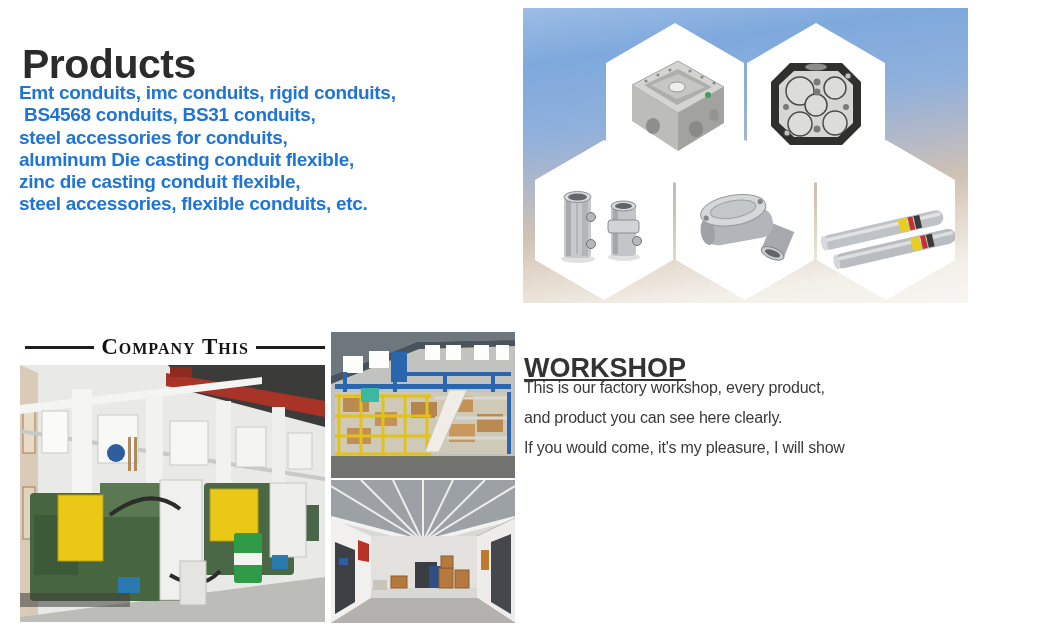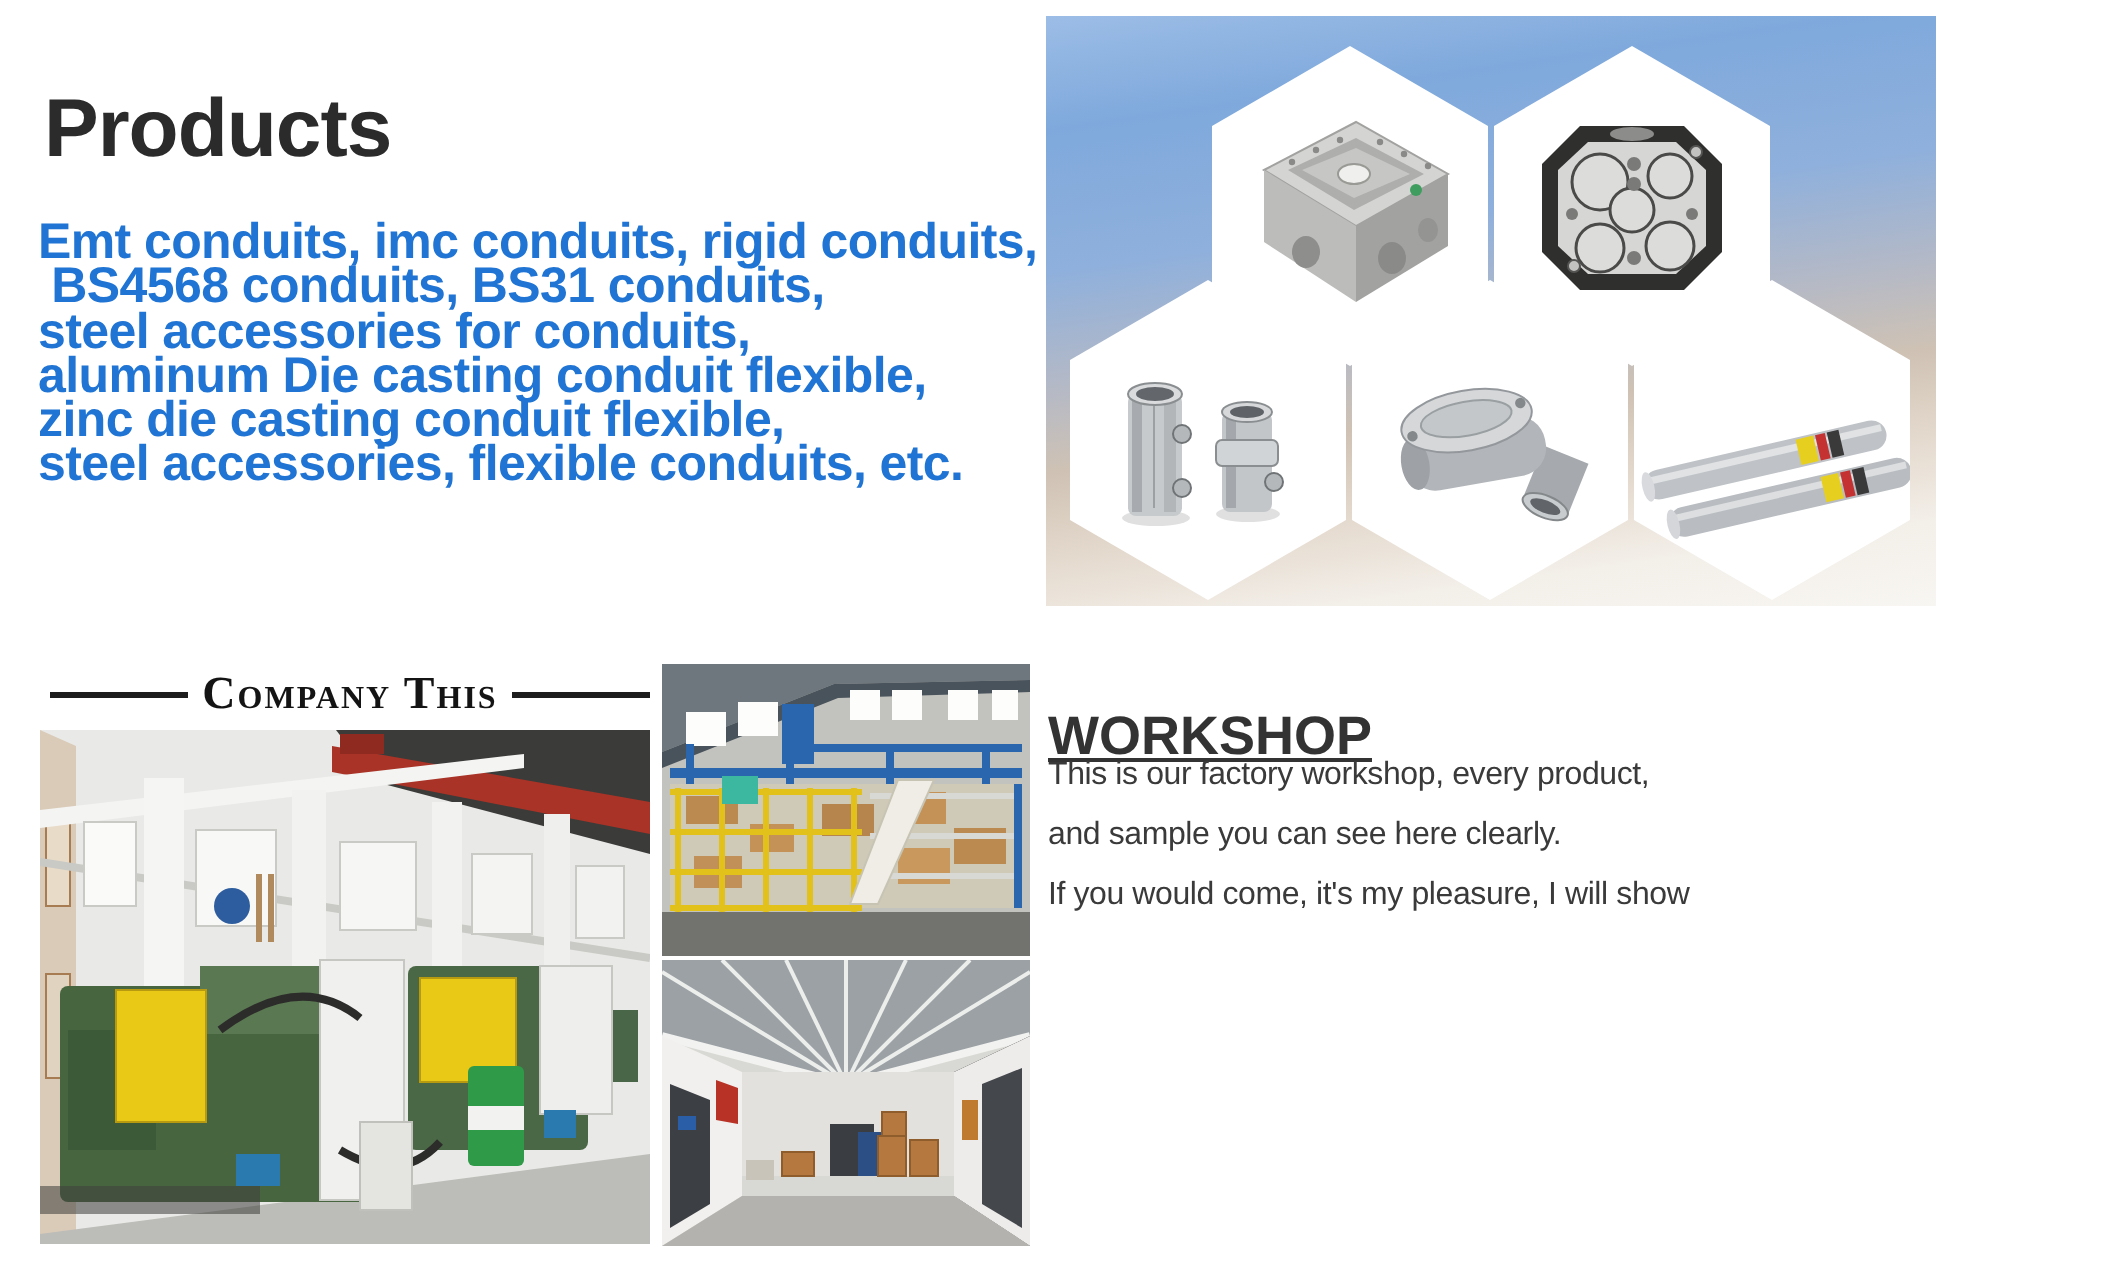--- a/index.html
+++ b/index.html
@@ -2,22 +2,22 @@
 <html><head>
 <meta charset="utf-8">
 <style>
   html,body{margin:0;padding:0;background:#fff;}
   .page{position:relative;width:1060px;height:636px;background:#ffffff;overflow:hidden;
         font-family:"Liberation Sans",sans-serif;padding-left:44px;}
 
   
   .products-title{position:absolute;left:22px;top:14px;font-size:41px;font-weight:bold;
                   color:#2b2b2b;line-height:46px;letter-spacing:-0.5px;}
-  .products-list{position:absolute;left:19px;top:82px;width:500px;font-size:25px;
-                 font-weight:bold;color:#1f74d4;line-height:22.3px;letter-spacing:-0.3px;margin-top:28px;}
+  .products-list{position:absolute;left:19px;top:82px;width:500px;font-size:19px;
+                 font-weight:bold;color:#1f74d4;line-height:22.3px;letter-spacing:-0.3px;}
   .products-list div{white-space:pre-wrap;}
 
   
   .collage{position:absolute;left:523px;top:8px;width:445px;height:295px;overflow:hidden;
            background:linear-gradient(172deg,#9cbde6 0%,#7fa9dc 16%,#8fb0dc 36%,
                       #b4b9c6 52%,#cfc2b4 64%,#e4d9cd 76%,#f3efe9 88%,#f8f6f2 100%);}
   .hex{position:absolute;width:138px;height:160px;background:#fff;
        clip-path:polygon(50% 0,100% 25%,100% 75%,50% 100%,0 75%,0 25%);}
   .hex svg{position:absolute;left:0;top:0;}
   .hex1{left:83px;top:15px;}  .hex2{left:224px;top:15px;}
@@ -291,17 +291,17 @@
         </g>
         <rect x="42" y="100" width="14" height="10" fill="#c8c4ba"></rect>
         <polygon points="0,143 40,118 146,118 184,143" fill="#b4b2ae"></polygon>
       </svg>
     </div>
   </div>
 
   <h2 class="workshop-title">WORKSHOP</h2>
   <div class="workshop-text">
     <div>This is our factory workshop, every product,</div>
-    <div>and sample you can see here clearly.</div>
+    <div>and product you can see here clearly.</div>
     <div>If you would come, it's my pleasure, I will show</div>
   </div>
 
 </div>
 
 </body></html>

